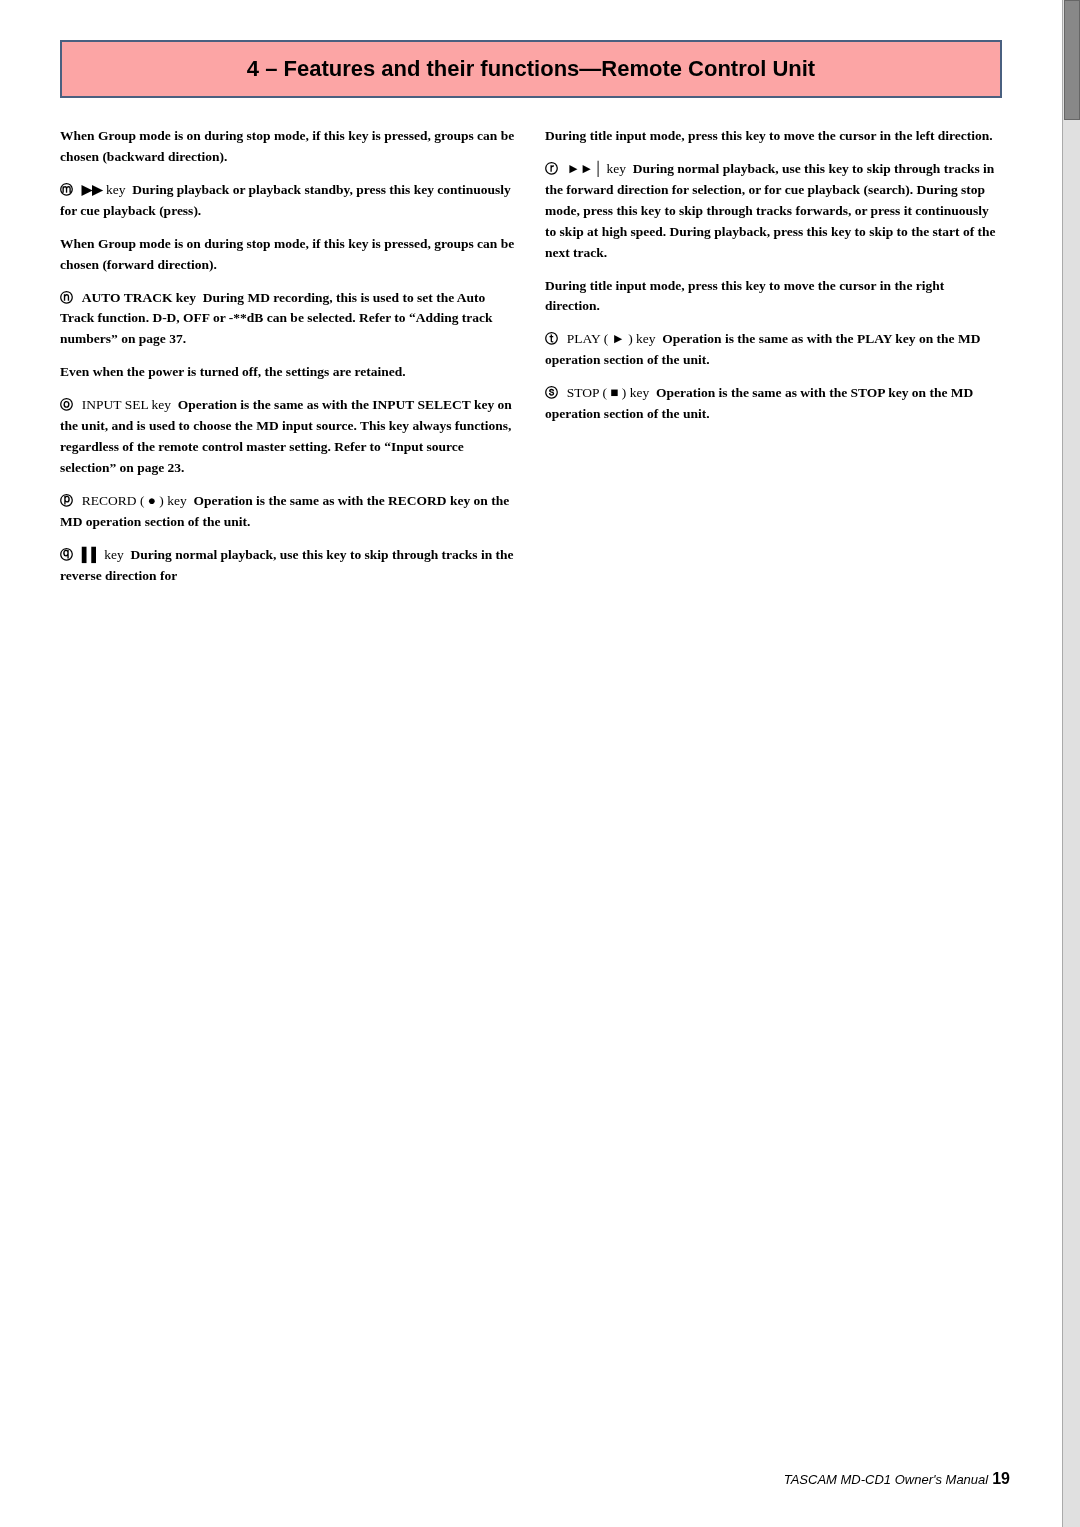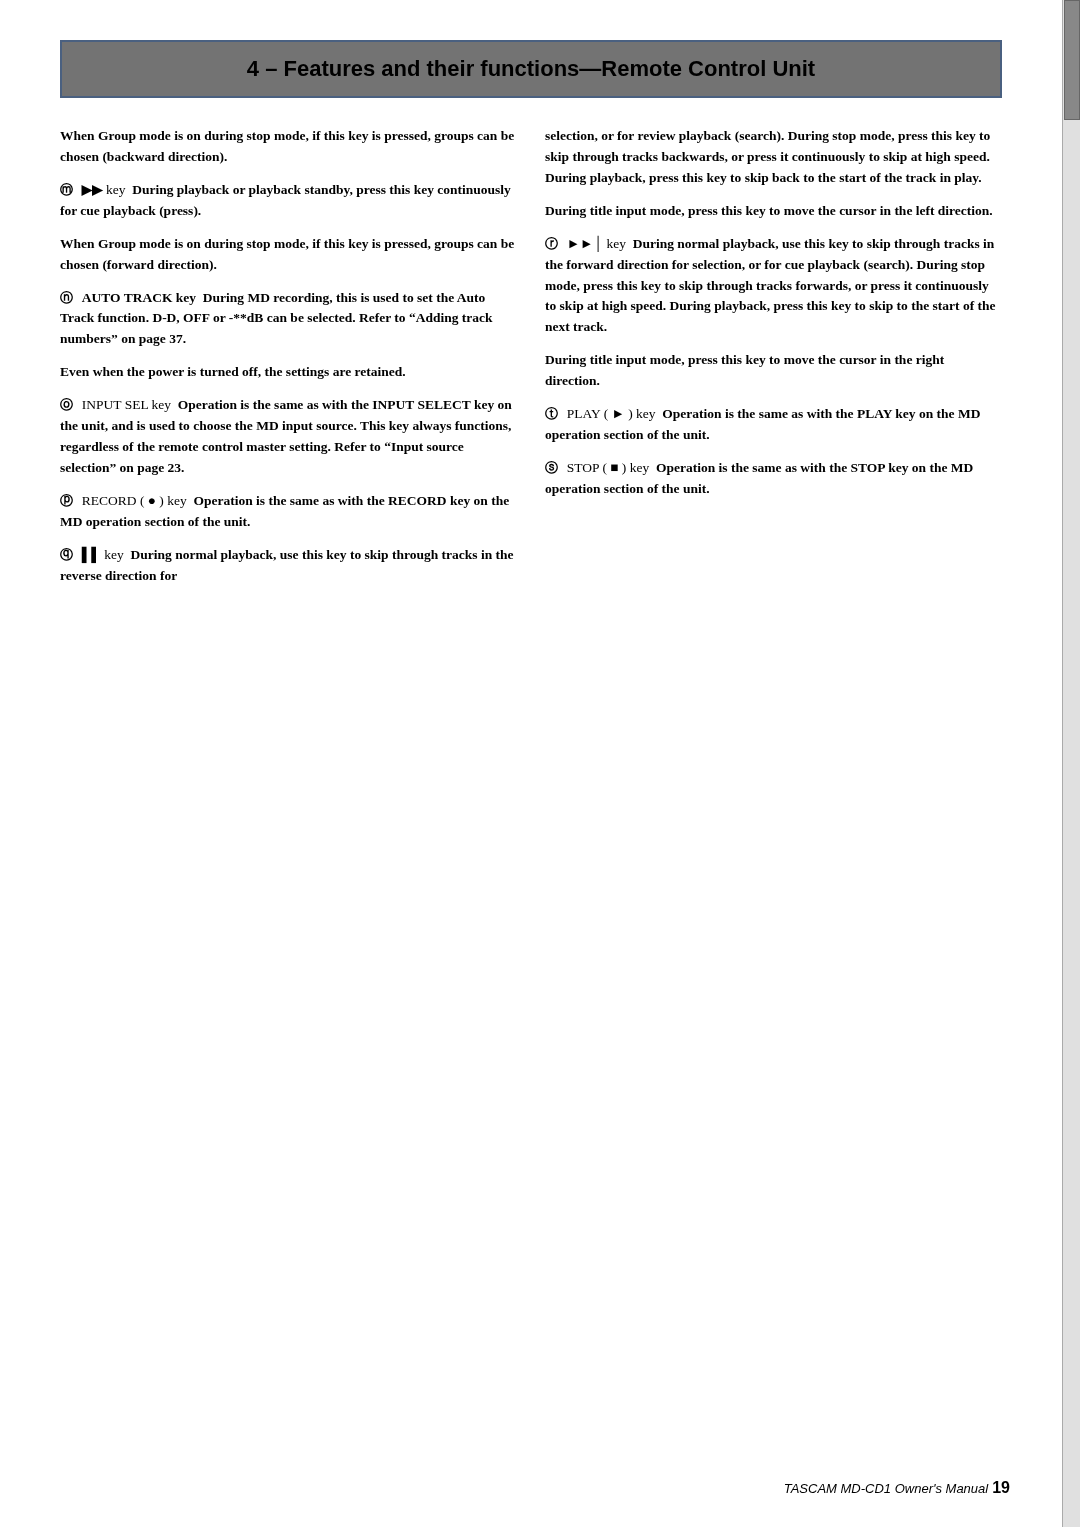--- a/index.html
+++ b/index.html
@@ -46,21 +46,21 @@
       border: 1px solid #666;
     }
 
     .content-area {
       padding: 40px 60px 60px 60px;
       margin-right: 18px;
     }
 
     
     .chapter-header {
-      background: #737373;
+      background: #fca5a5;
       border: 2px solid #4a6080;
       padding: 14px 20px;
       margin-bottom: 28px;
       text-align: center;
     }
 
     .chapter-title {
       font-size: 22px;
       font-weight: bold;
       color: #000000;
@@ -92,21 +92,21 @@
     .circle-num {
       display: inline-block;
       font-size: 13px;
       font-weight: bold;
       margin-right: 2px;
     }
 
     
     .page-footer {
       position: absolute;
-      bottom: 30px;
+      bottom: 39px;
       right: 70px;
       font-size: 13px;
       font-style: italic;
       color: #000;
       font-family: Arial, Helvetica, sans-serif;
     }
 
     .page-footer .page-num {
       font-style: normal;
       font-weight: bold;
@@ -167,23 +167,20 @@
 
         <p class="text-block">
           <span class="circle-num">ⓠ</span>
           &nbsp;<b>▌▌&nbsp;</b>key &nbsp;<b>During normal playback, use this key to skip through tracks in the reverse direction for</b>
         </p>
 
       </div>
 
       <div class="col-right">
 
-        <p class="text-block">
-          <b>selection, or for review playback (search). During stop mode, press this key to skip through tracks backwards, or press it continuously to skip at high speed. During playback, press this key to skip back to the start of the track in play.</b>
-        </p>
 
         <p class="text-block">
           <b>During title input mode, press this key to move the cursor in the left direction.</b>
         </p>
 
         <p class="text-block">
           <span class="circle-num">ⓡ</span>
           &nbsp;<b>►►│</b>&nbsp;key &nbsp;<b>During normal playback, use this key to skip through tracks in the forward direction for selection, or for cue playback (search). During stop mode, press this key to skip through tracks forwards, or press it continuously to skip at high speed. During playback, press this key to skip to the start of the next track.</b>
         </p>
 

